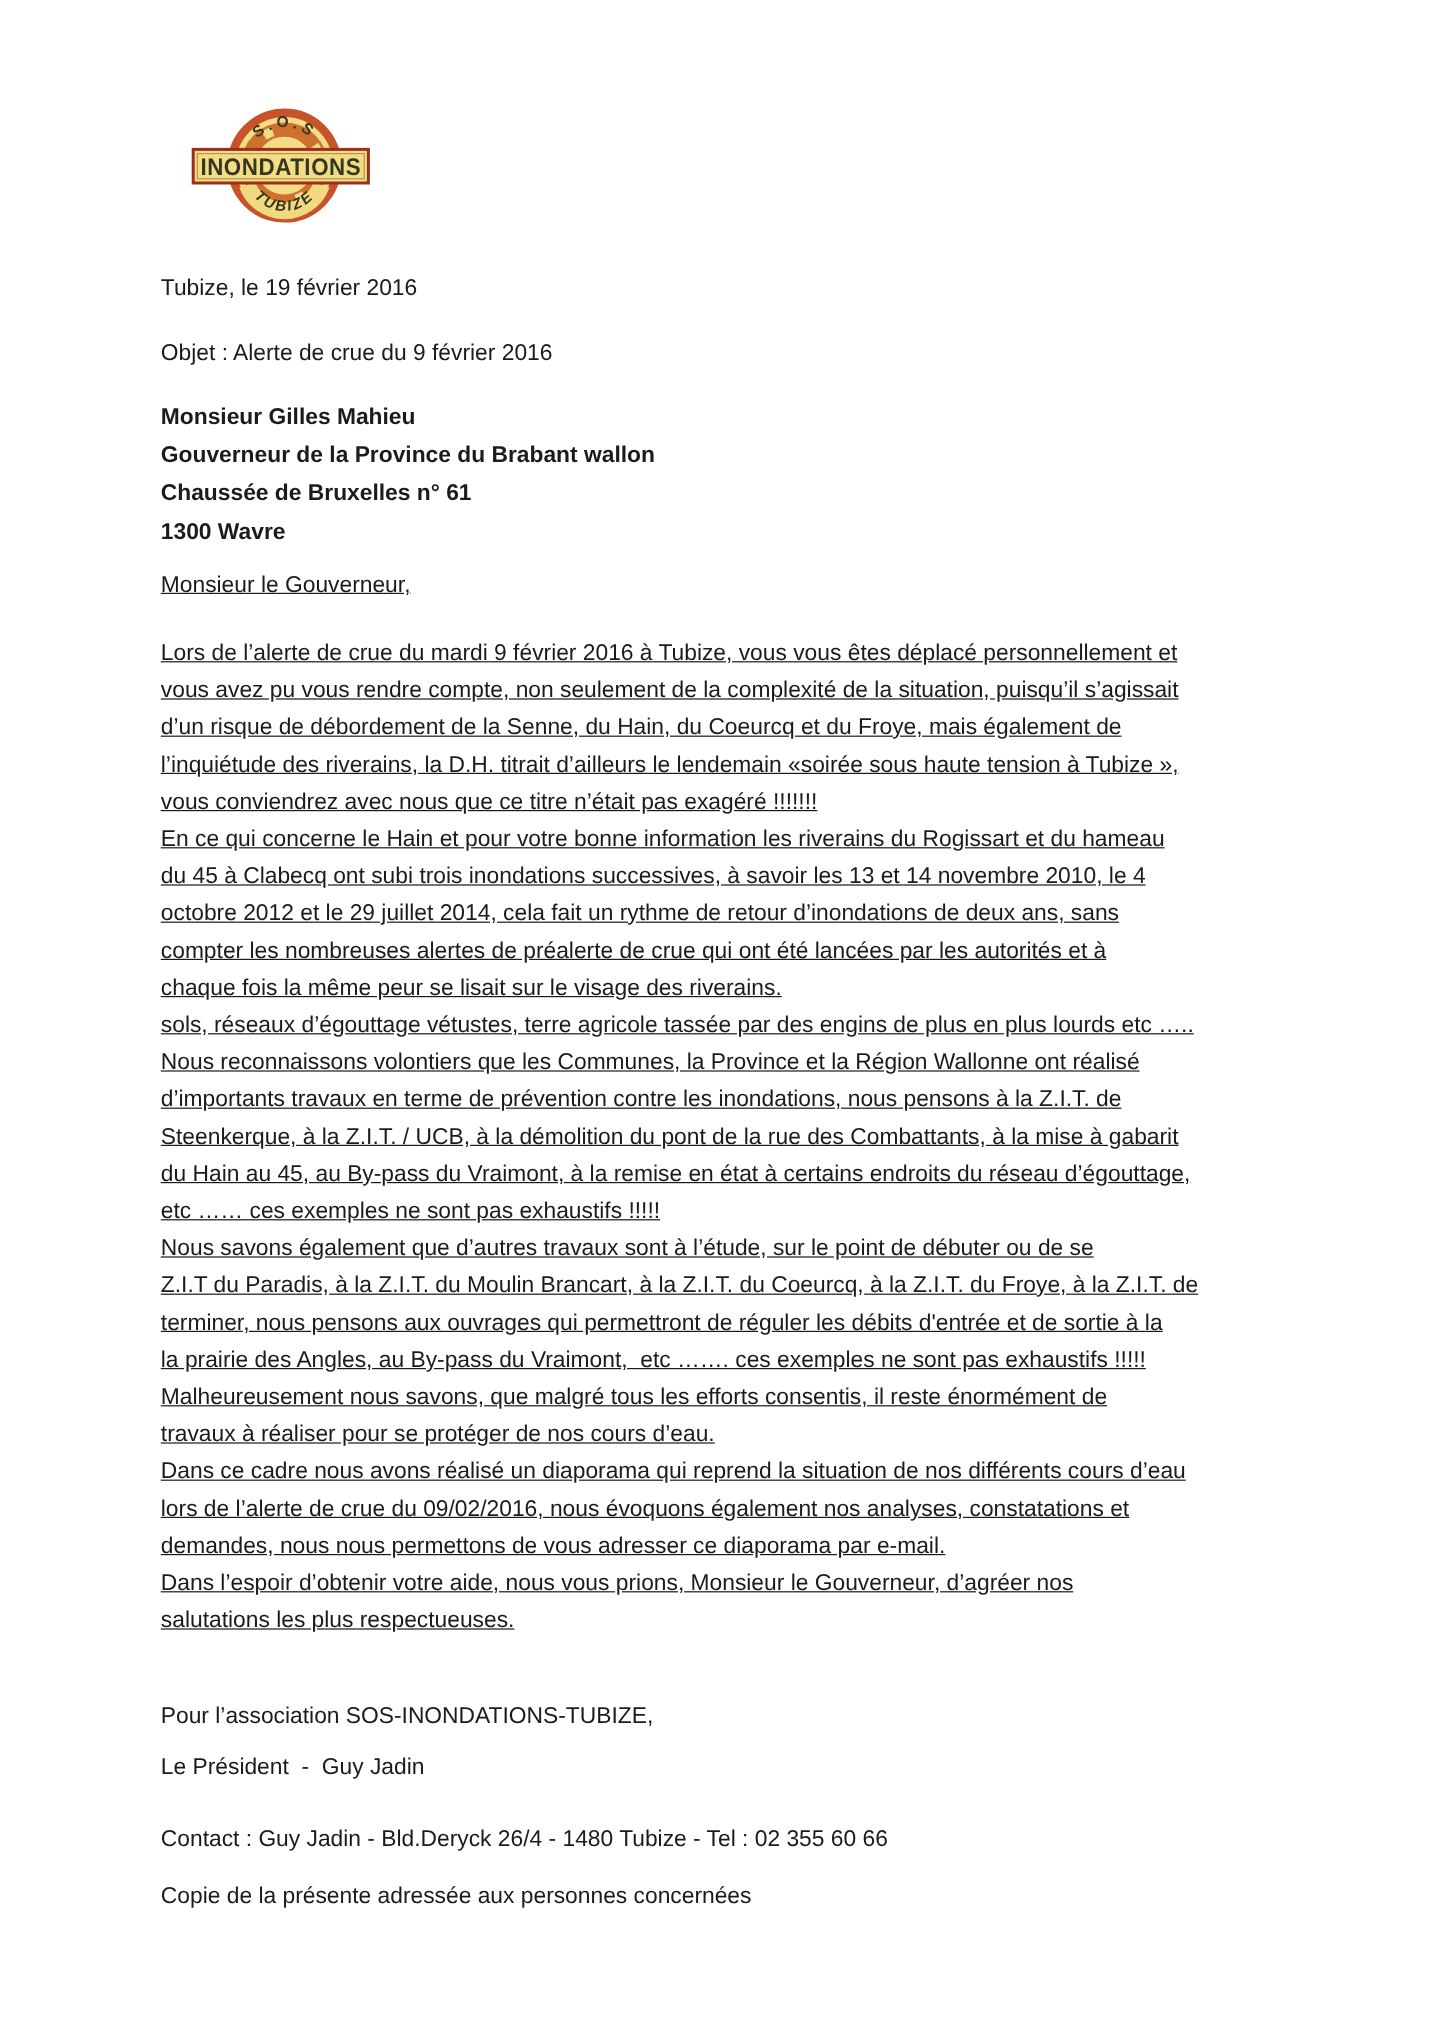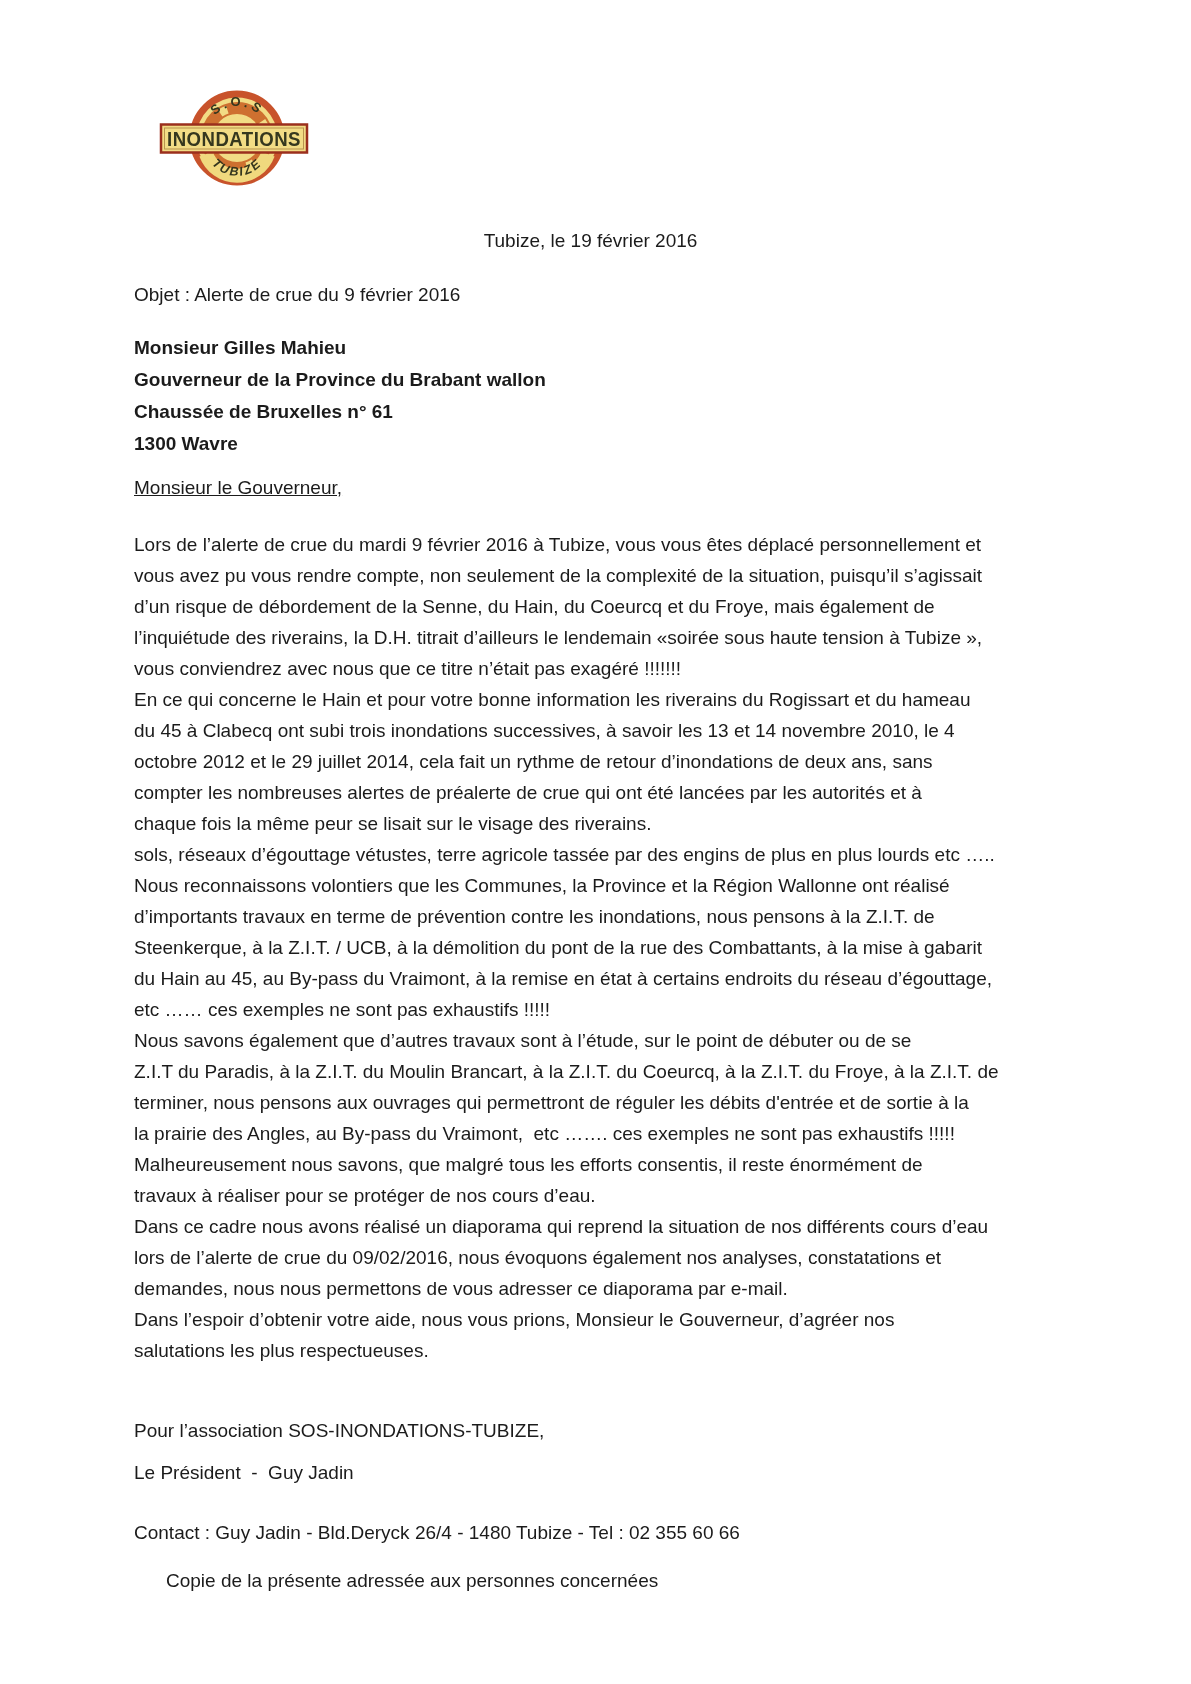--- a/index.html
+++ b/index.html
@@ -7,31 +7,31 @@
     position: relative;
     width: 1191px;
     height: 1684px;
     background: #ffffff;
     font-family: "Liberation Sans", sans-serif;
     font-size: 19px;
     color: #1b1b1b;
     overflow: hidden;
   }
   .abs { position: absolute; }
-  .date-line   { left: 134px; top: 230px; width: 913px; text-align: center; }
+  .date-line   { left: 134px; top: 230px; width: 913px; text-align: left; }
   .subject     { left: 134px; top: 284px; }
   .recipient   { left: 134px; top: 332px; line-height: 32px; font-weight: bold; }
   .recipient .line { white-space: pre; }
   .salutation  { left: 134px; top: 477px; text-decoration: underline; }
-  .body-block  { left: 134px; top: 529px; line-height: 31px; }
+  .body-block  { left: 134px; top: 529px; line-height: 31px; text-decoration: underline; }
   .body-block .line { white-space: pre; }
   .association { left: 134px; top: 1420px; }
   .president   { left: 134px; top: 1462px; width: 913px; text-align: left; white-space: pre; }
   .contact     { left: 134px; top: 1522px; }
-  .copy        { left: 134px; top: 1570px; margin-left: 32px; }
+  .copy        { left: 134px; top: 1570px; }
   .logo-box    { left: 158px; top: 64px; width: 152px; height: 128px; }
   .logo-box svg text { font-family: "Liberation Sans", sans-serif; }
   .logo-sos    { font-size: 13px; font-weight: bold; letter-spacing: 3px; }
   .logo-banner { font-size: 20px; font-weight: bold; letter-spacing: 0.5px; }
   .logo-tubize { font-size: 12.5px; font-weight: bold; font-style: italic; letter-spacing: 2px; }
 </style>
 </head>
 <body>
 
 <div class="page">

